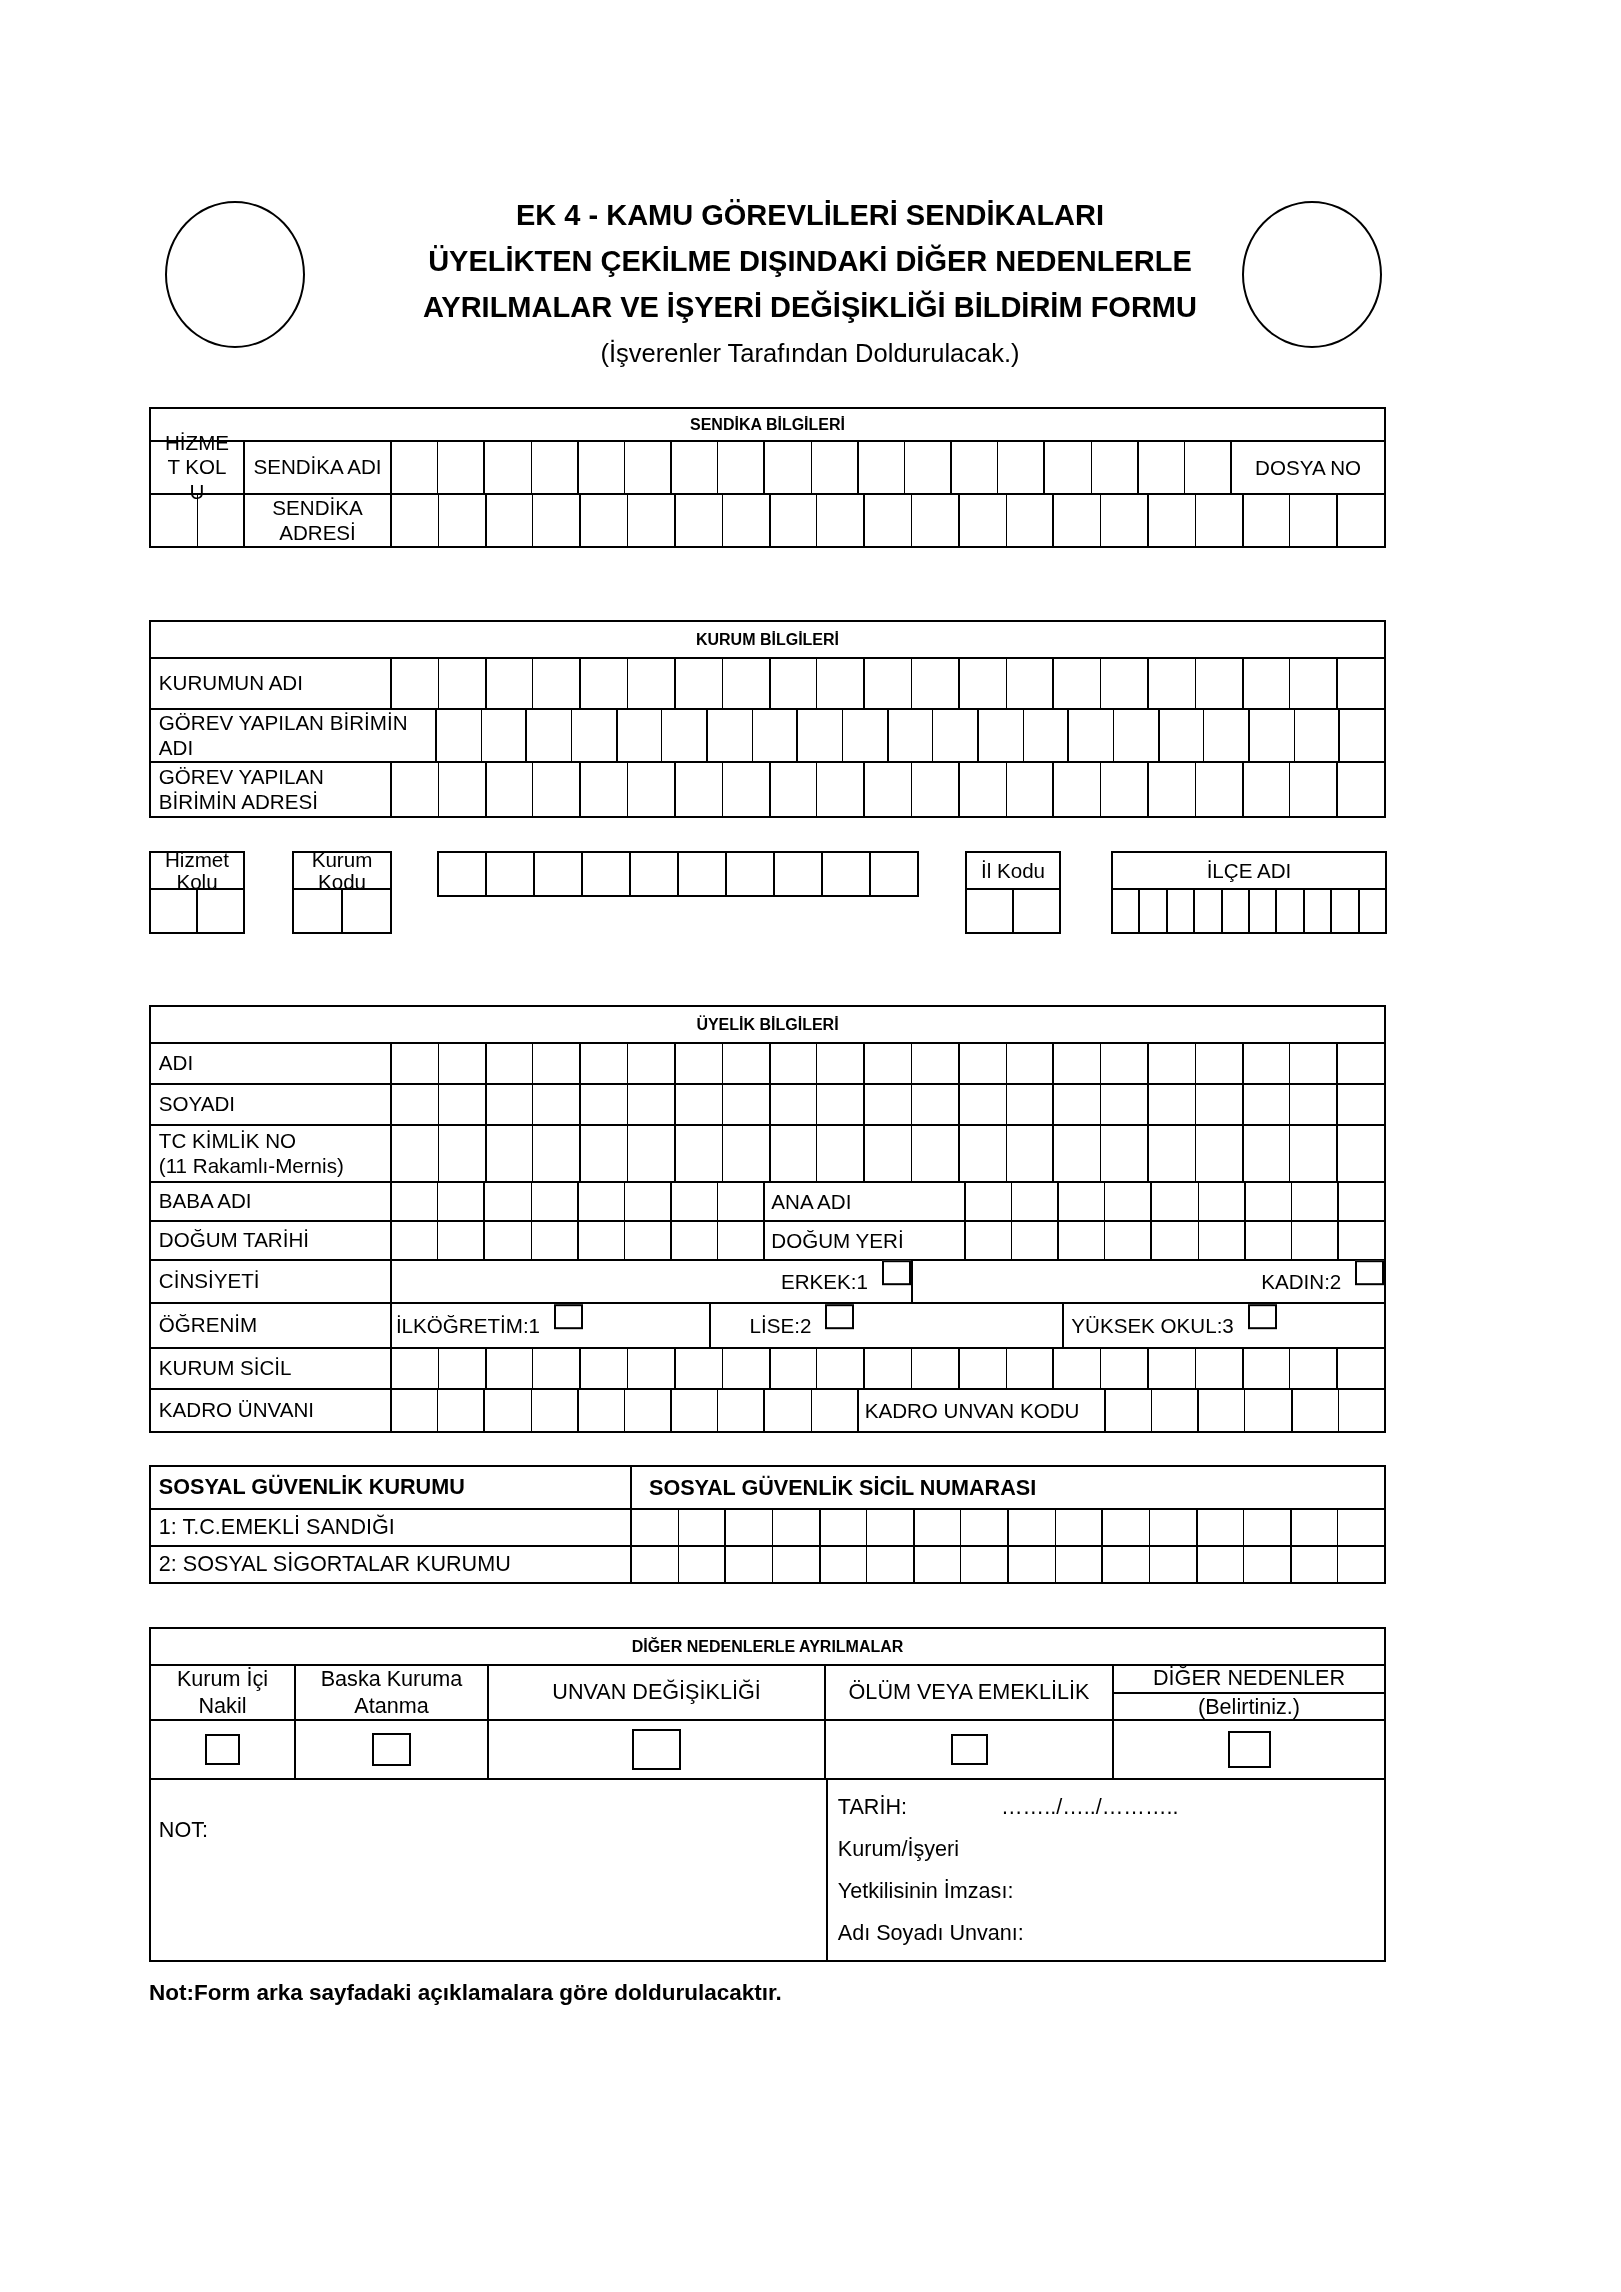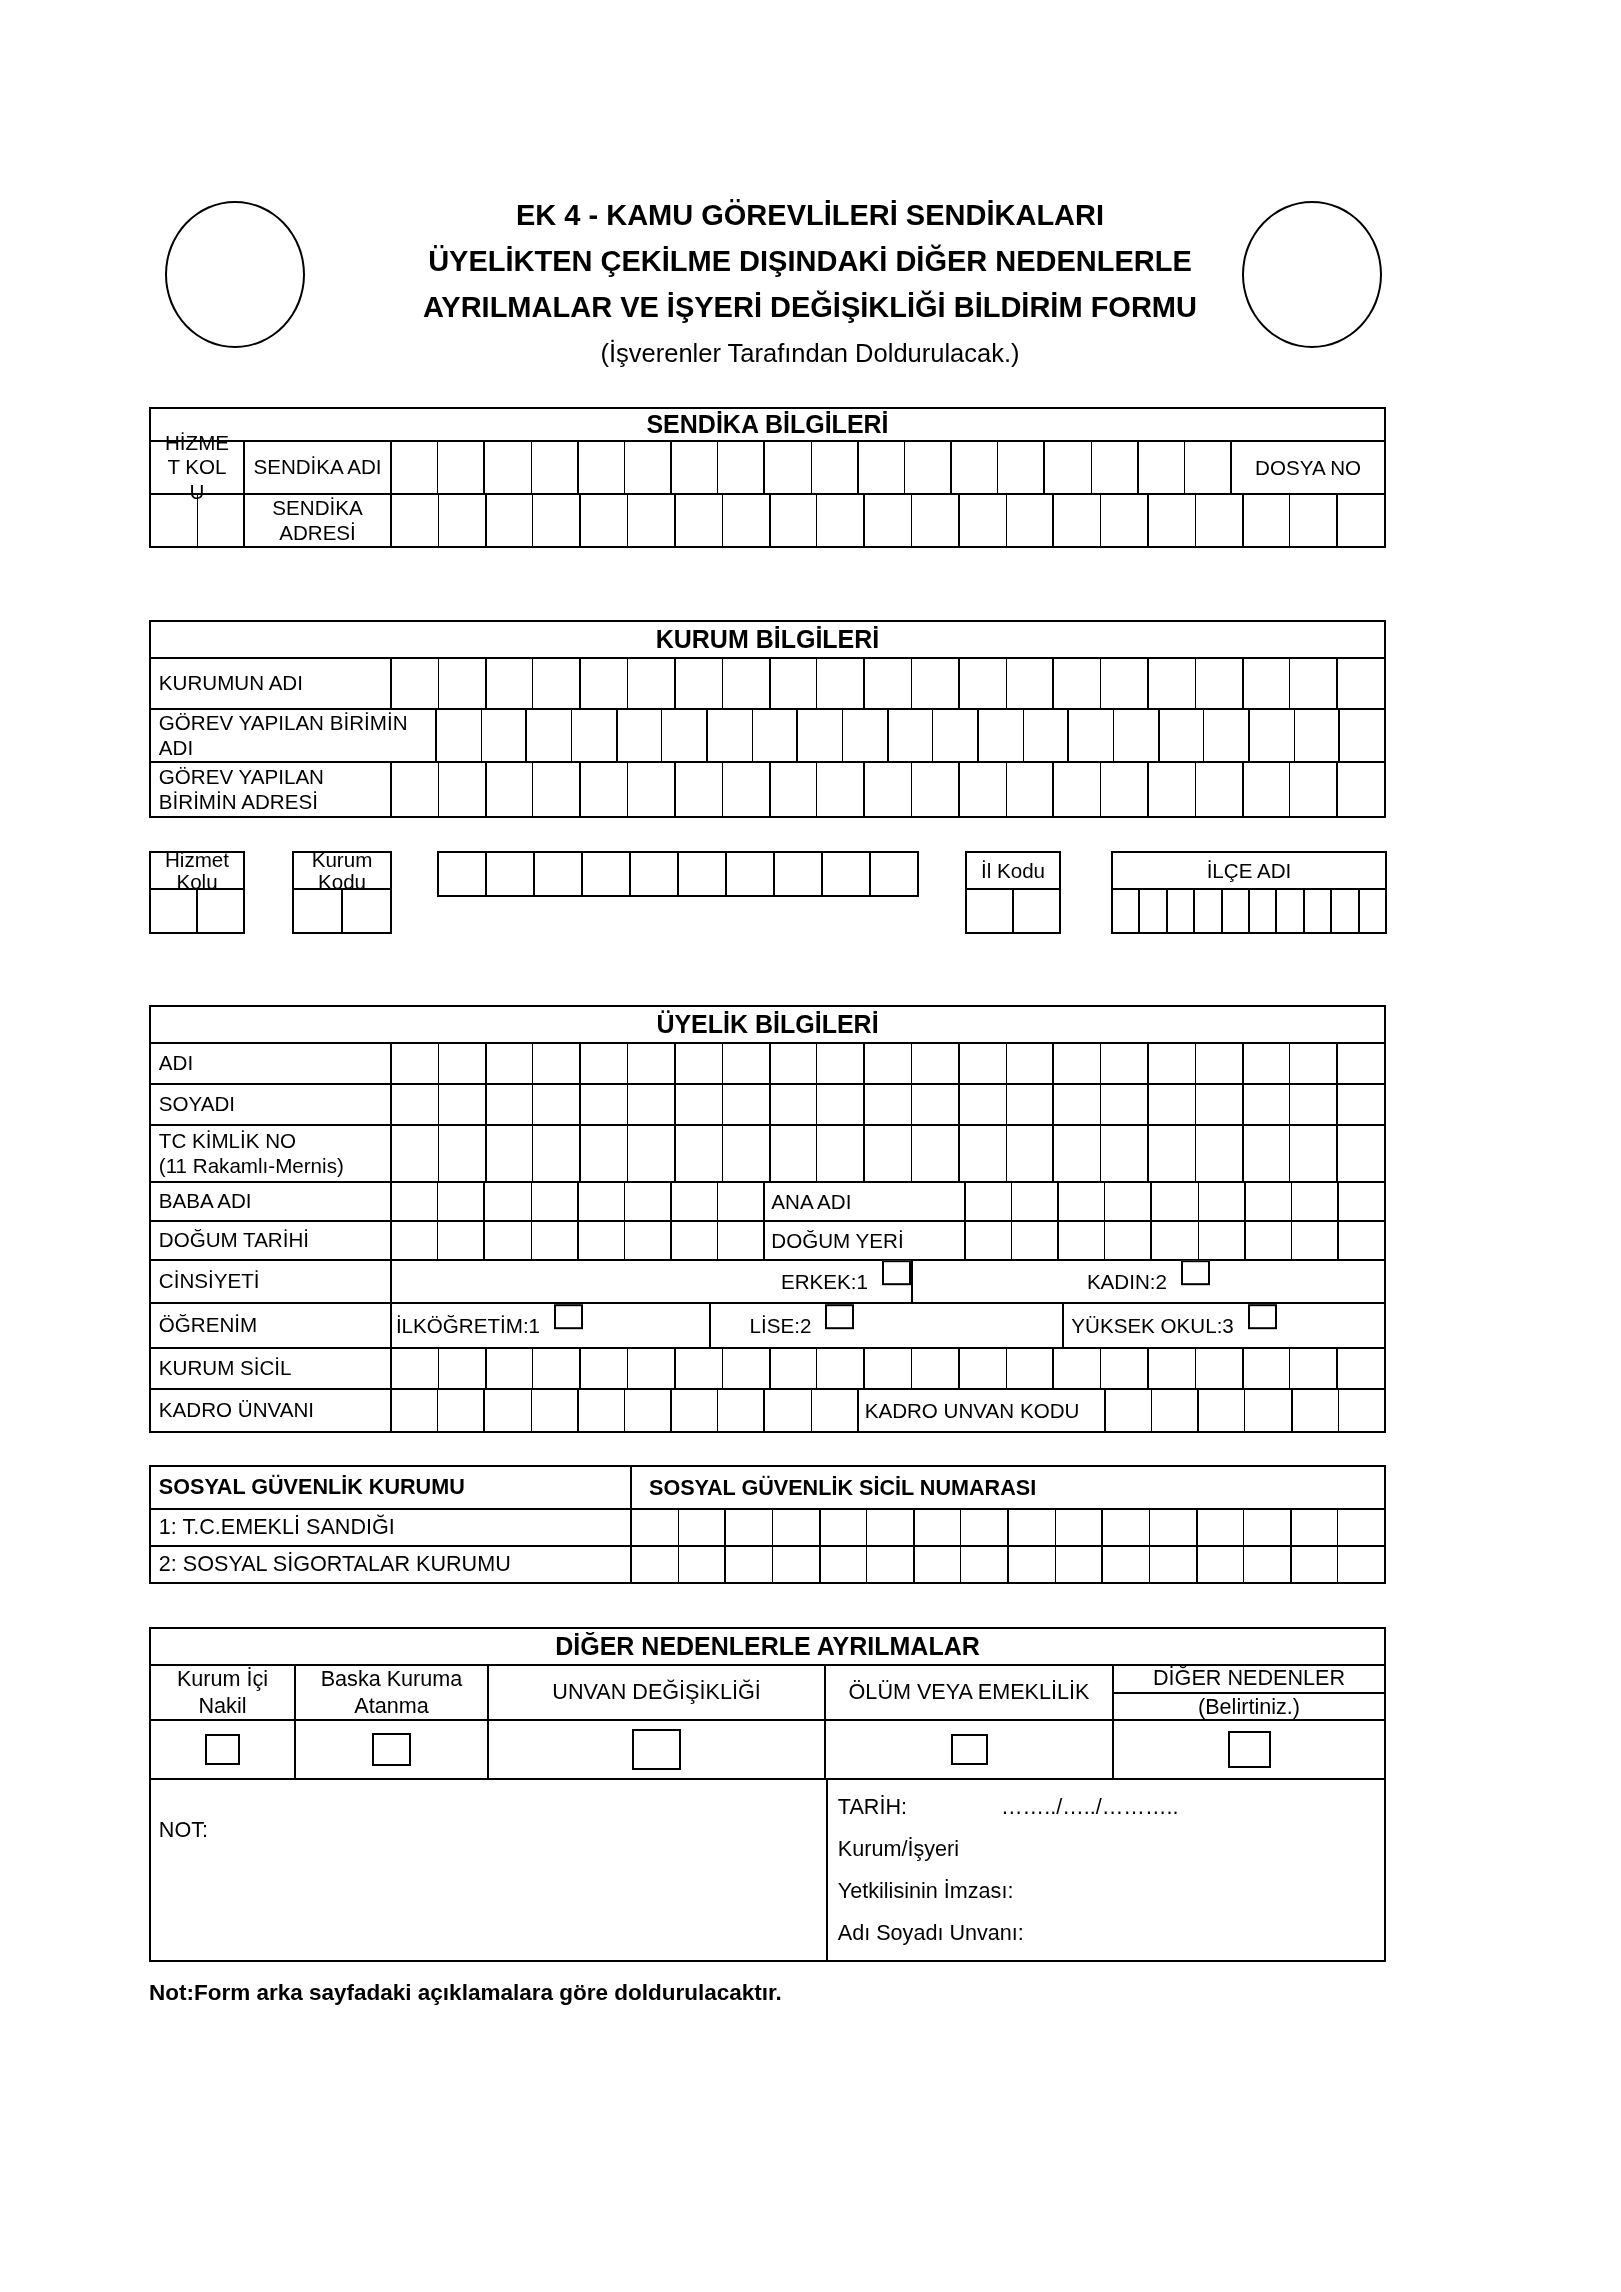--- a/index.html
+++ b/index.html
@@ -5,21 +5,21 @@
   *{box-sizing:border-box}
   html,body{margin:0;padding:0;background:#fff}
   #page{position:relative;width:1621px;height:2293px;background:#fff;
         font-family:"Liberation Sans",sans-serif;color:#000;overflow:hidden}
   .ellipse{position:absolute;border:2px solid #000;border-radius:50%;background:#fff}
   .title{position:absolute;text-align:center;font-weight:bold;font-size:29px;line-height:46px}
   .subtitle{font-weight:normal;font-size:25.5px;line-height:47px}
 
   .tbl{position:absolute;left:149px;width:1237px;border:2.9px solid #000;background:#fff}
   .thead{display:flex;align-items:center;justify-content:center;font-weight:bold;
-         font-size:25px;border-bottom:2.9px solid #000}
+         font-size:16px;border-bottom:2.9px solid #000}
   .row{display:flex;align-items:stretch;border-top:2px solid #000;min-width:0}
   .tbl > .row:first-child,.thead + .row{border-top:0}
   .label{flex:none;display:flex;align-items:center;padding:2px 7.8px;font-size:20.6px;line-height:24.5px}
   .center{justify-content:center;text-align:center}
   .bold{font-weight:bold}
   .bl{border-left:2px solid #000}
   .bk{word-break:break-all;padding:2px 9.8px}
   .data{flex:1 1 0;display:flex;min-width:0}
   .cells{display:flex;min-width:0}
   .cell{flex:1 1 0;border-left:1px solid #000}
@@ -414,21 +414,21 @@
           </div>
       </div>
     </div>
     <div class="row" style="height:43px">
       <div class="label" style="width:239px">CİNSİYETİ</div>
       <div class="data">
         <div class="opt" style="flex:11;justify-content:flex-end">
           <span>ERKEK:1</span>
           <span class="cb"></span>
         </div>
-        <div class="opt" style="flex:10;justify-content:center">
+        <div class="opt" style="flex:10;justify-content:flex-end">
           <span>KADIN:2</span>
           <span class="cb"></span>
         </div>
       </div>
     </div>
     <div class="row" style="height:45px">
       <div class="label" style="width:239px">ÖĞRENİM</div>
       <div class="data">
         <div class="opt" style="flex:7;padding-left:3.9px">
           <span>İLKÖĞRETİM:1</span>

